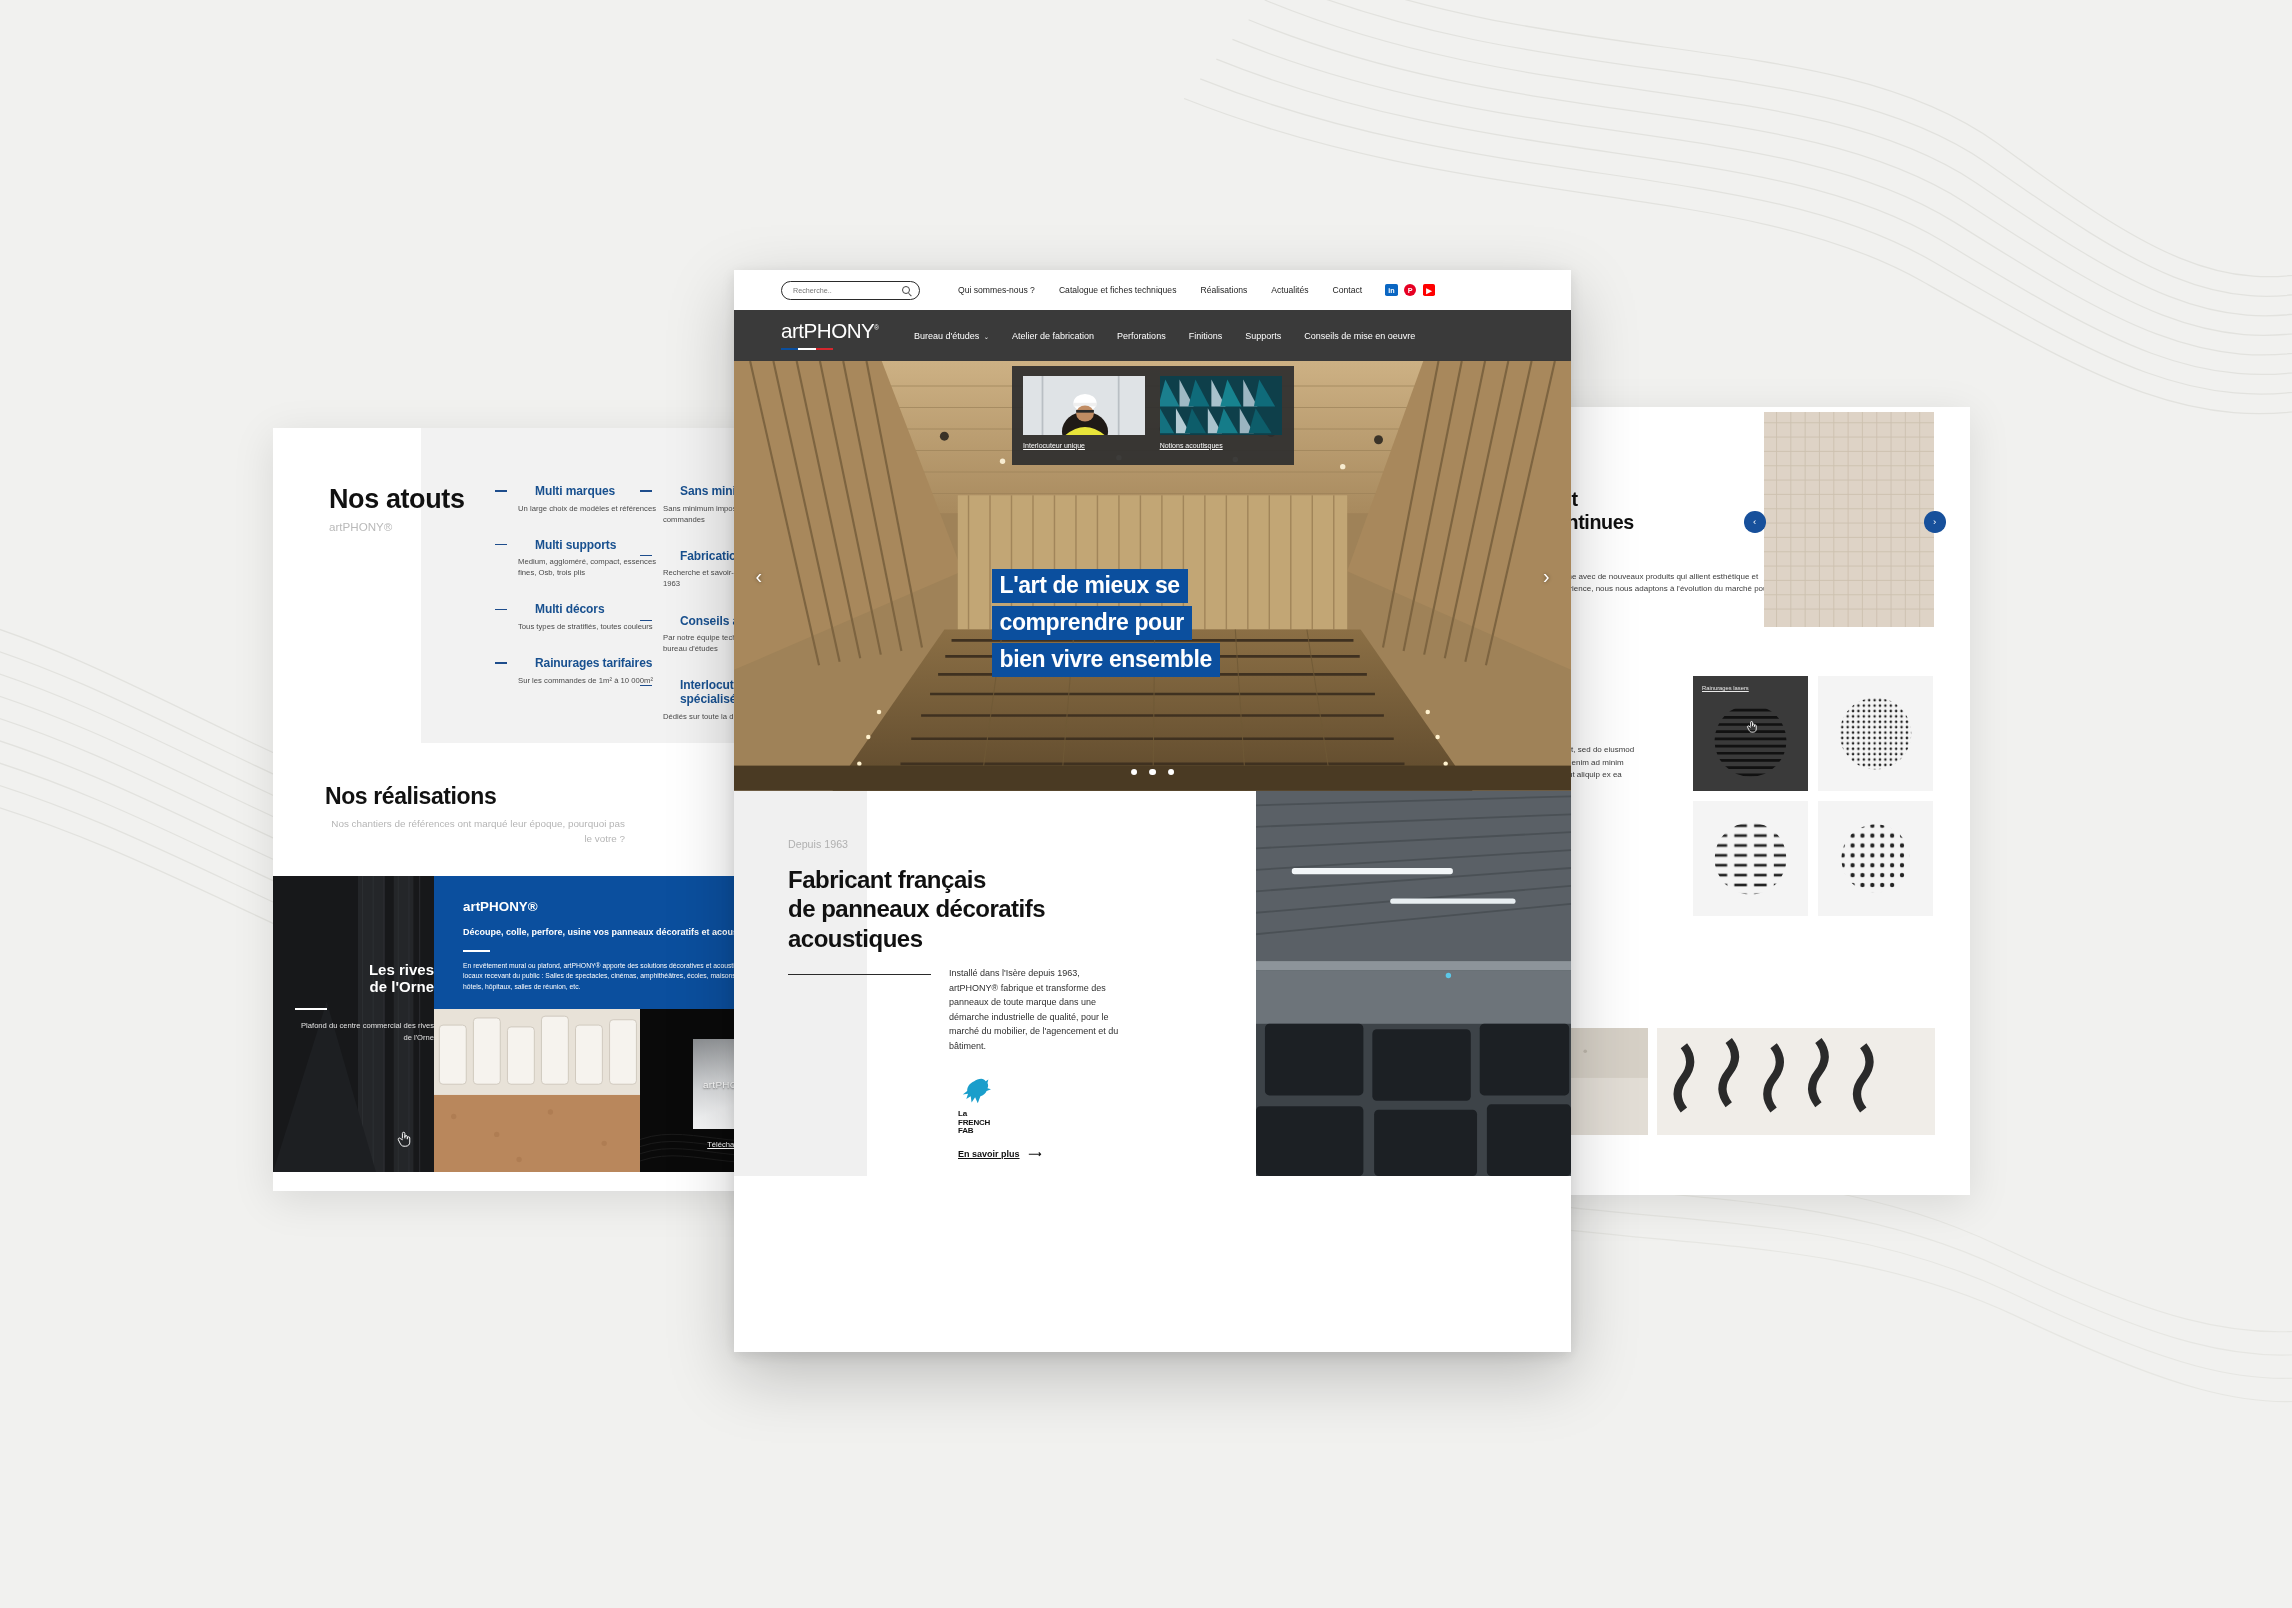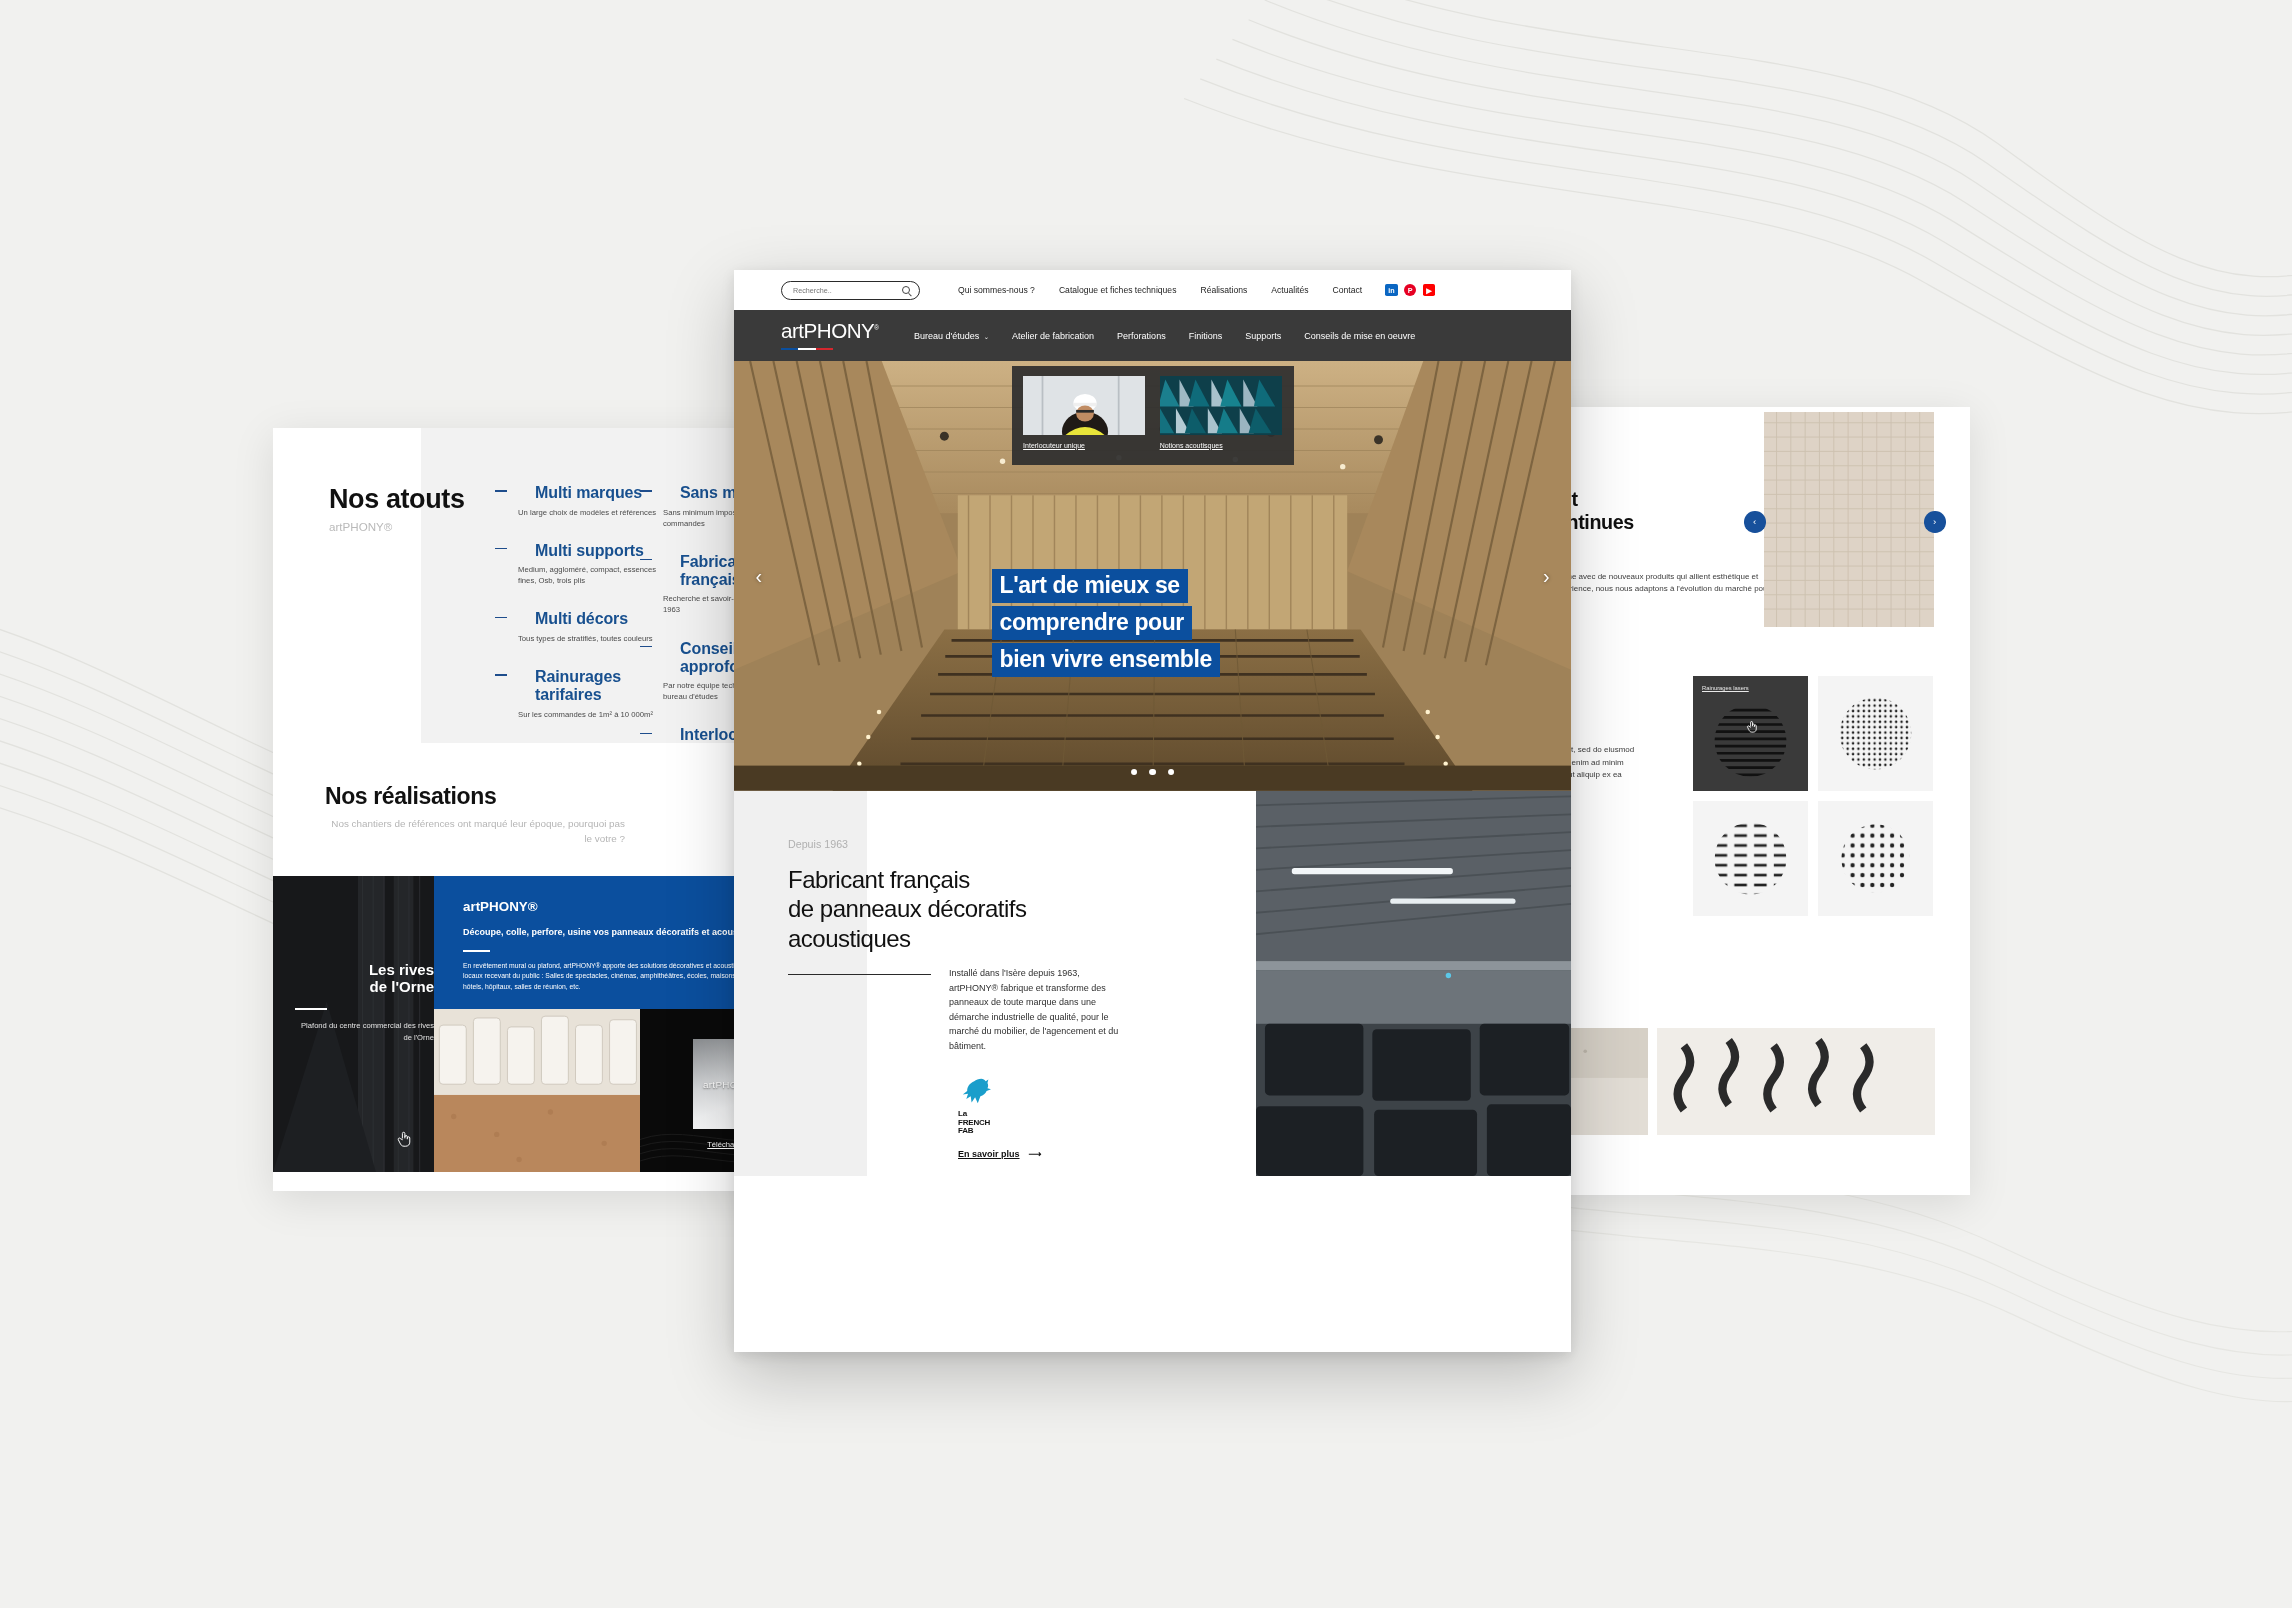--- a/index.html
+++ b/index.html
@@ -28,21 +28,21 @@
   .lp-atouts-grey { position:absolute; left:148px; top:0; width:515px; height:315px; background:#f2f2f2; }
   .lp-title { position:absolute; left:56px; top:56px; }
   .lp-title h2 { margin:0; font-size:27px; font-weight:bold; letter-spacing:-0.4px; color:#111; }
   .lp-title .sub { margin-top:5.4px; font-size:11.6px; color:#b9b9b9; }
 
   .atout-col { position:absolute; top:56px; width:166px; }
   .atout-col.c1 { left:222px; }
   .atout-col.c2 { left:367px; }
   .atout { position:relative; padding-left:23px; margin-bottom:24px; }
   .atout .dash { position:absolute; left:0; top:6.3px; width:11.6px; height:1.3px; background:#1e4d8c; }
-  .atout h4 { margin:0 0 4.5px; font-size:16px; font-weight:bold; color:#18508f; letter-spacing:-0.1px;padding-left:17px; }
+  .atout h4 { margin:0 0 4.5px; font-size:12px; font-weight:bold; color:#18508f; letter-spacing:-0.1px;padding-left:17px; }
   .atout p { margin:0; font-size:7.7px; line-height:1.45; color:#4a4a4a; }
 
   .lp-real { position:absolute; left:0; top:315px; width:100%; height:134px; background:#fff; }
   .lp-real h2 { position:absolute; left:52px; top:40px; margin:0; font-size:23px; font-weight:bold; color:#111; letter-spacing:-0.4px;}
   .lp-real p { position:absolute; left:56px; top:74px; margin:0; font-size:9.9px; line-height:1.5; color:#b5b5b5; width:296px;text-align:right;}
 
   .lp-gallery { position:absolute; left:0; top:448px; width:100%; height:315px; }
   .gal-cell { position:absolute; overflow:hidden; }
   .gal-dark { background:#191a1c;text-align:right; }
 
@@ -166,21 +166,21 @@
   .hero-arrow.left { left:21.5px; } .hero-arrow.right { right:21.5px; }
   .hero-dots { position:absolute; left:50%; transform:translateX(-50%); bottom:16px; display:flex; gap:12.5px; }
   .hero-dots i { width:6.3px; height:6.3px; border-radius:50%; background:#fff; display:block; }
 
   
   .intro { position:absolute; left:0; top:521px; width:100%; height:385px; }
   .intro-grey { position:absolute; left:0; top:0; width:133px; height:100%; background:#f0f0f0; }
   .intro-photo { position:absolute; right:0; top:0; width:315px; height:100%; overflow:hidden; }
   .intro-body { position:absolute; left:54px; top:47px; width:466px; }
   .intro-body .eyebrow { font-size:10.7px; color:#b0b0b0; margin-bottom:15px; }
-  .intro-body h1 { margin:0; font-size:24px; line-height:1.22; font-weight:normal; color:#111; letter-spacing:-0.5px; }
+  .intro-body h1 { margin:0; font-size:24px; line-height:1.22; font-weight:bold; color:#111; letter-spacing:-0.5px; }
   .intro-split { position:absolute; left:54px; top:175px; width:466px; display:flex; gap:18px; align-items:flex-start; }
   .intro-split .rule { width:143px; height:1.3px; background:#2a2a2a; margin-top:8px; flex:0 0 auto; }
   .intro-split p { margin:0; font-size:9px; line-height:1.62; color:#2f2f2f; width:179px; }
   .frenchfab { position:absolute; left:224px; top:285px; width:54px; text-align:left; }
   .frenchfab .rooster { font-size:23px; color:#1a9ecb; line-height:1; }
   .frenchfab .ff { font-size:8px; font-weight:bold; color:#111; line-height:1.08; letter-spacing:-0.2px; }
   .savoir { position:absolute; left:224px; top:358px; font-size:9px; font-weight:bold; color:#111;
             text-decoration:underline; }
   .savoir .arrow { text-decoration:none; display:inline-block; margin-left:9px; }
 </style>

